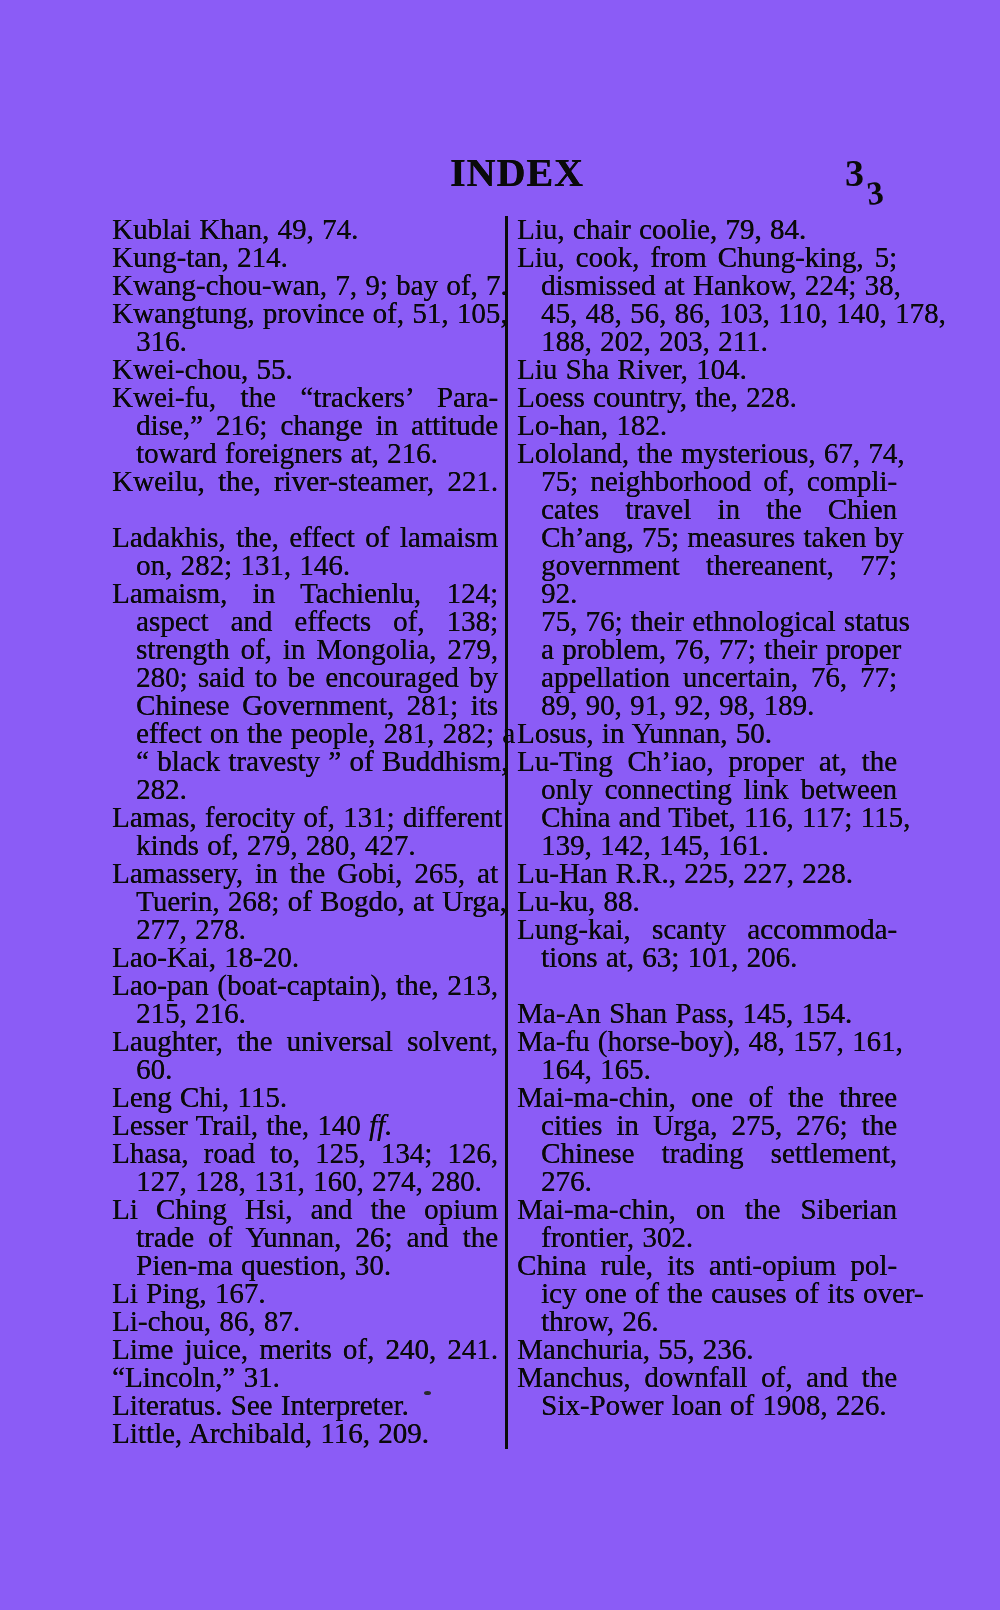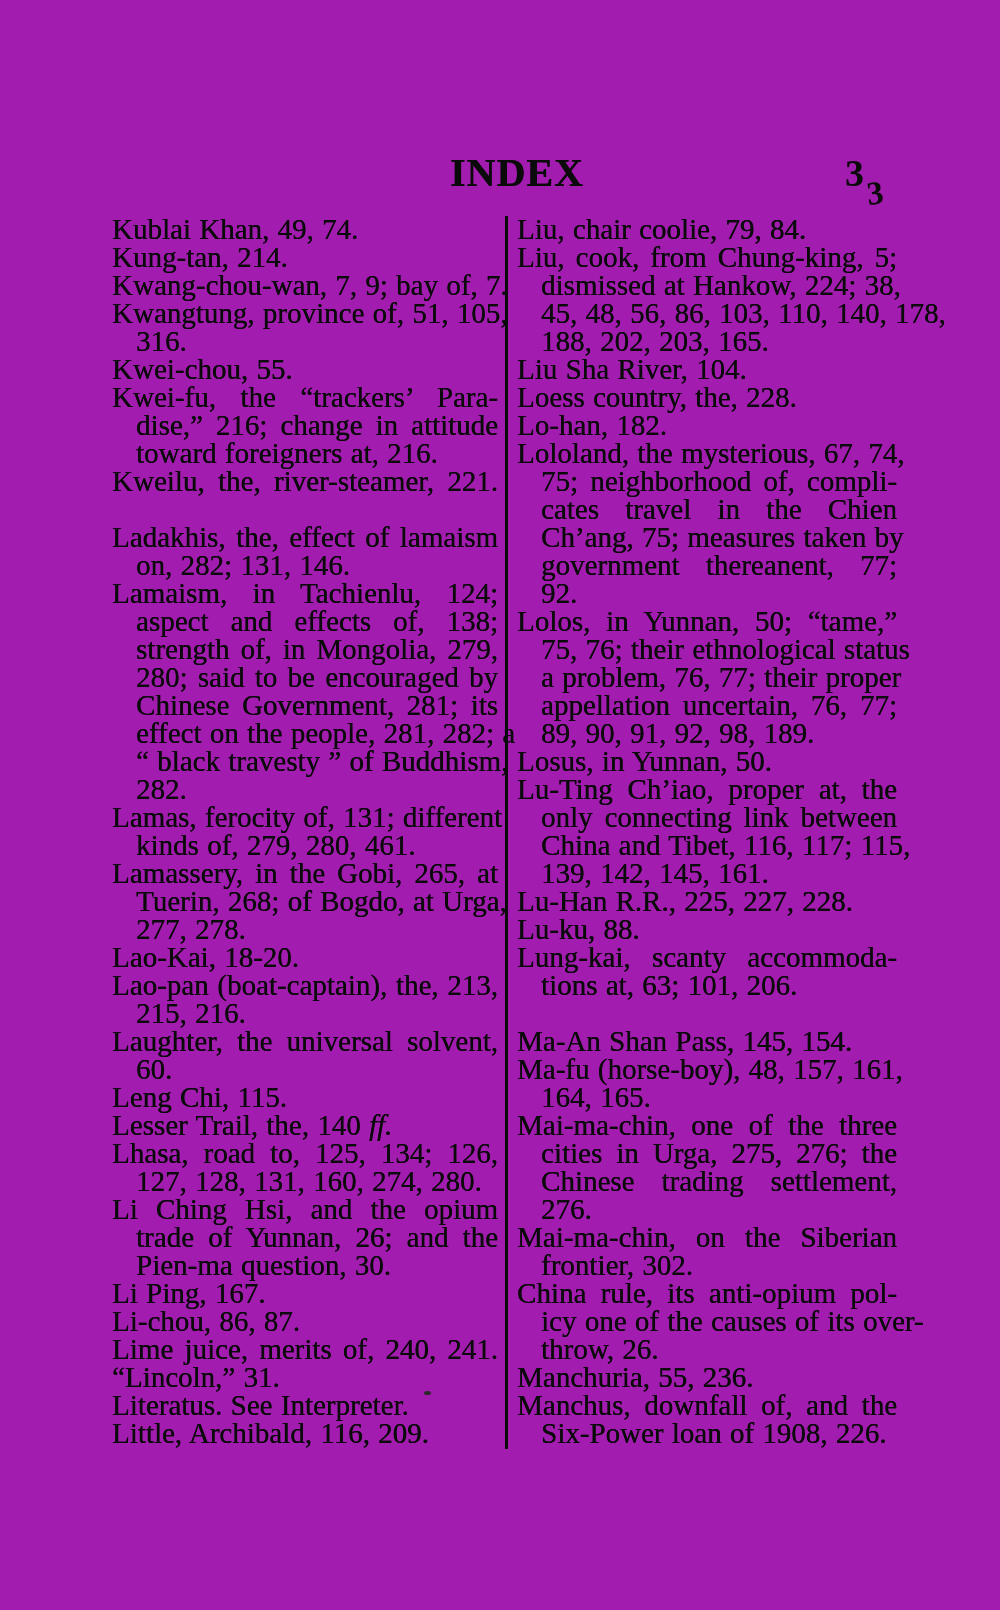--- a/index.html
+++ b/index.html
@@ -1,21 +1,21 @@
 <!DOCTYPE html>
 <html><head>
 <meta charset="utf-8">
 <title>Index page</title>
 <style>
   html, body { margin: 0; padding: 0; background: #ffffff; }
   .page {
     position: relative;
     width: 1000px;
     height: 1610px;
-    background: #a21caf;
+    background: #8b5cf6;
     color: #0a0a0a;
     font-family: "Liberation Serif", "DejaVu Serif", serif;
     overflow: hidden;
   }
   .title {
     position: absolute;
     top: 152px;
     left: 450px;
     margin: 0;
     font-size: 40px;
@@ -125,21 +125,21 @@
         <div class="ln cont j">aspect and effects of, 138;</div>
         <div class="ln cont j">strength of, in Mongolia, 279,</div>
         <div class="ln cont j">280; said to be encouraged by</div>
         <div class="ln cont j">Chinese Government, 281; its</div>
         <div class="ln cont j">effect on the people, 281, 282; a</div>
         <div class="ln cont j">“ black travesty ” of Buddhism,</div>
         <div class="ln cont">282.</div>
       </div>
       <div class="entry">
         <div class="ln j">Lamas, ferocity of, 131; different</div>
-        <div class="ln cont">kinds of, 279, 280, 461.</div>
+        <div class="ln cont">kinds of, 279, 280, 427.</div>
       </div>
       <div class="entry">
         <div class="ln j">Lamassery, in the Gobi, 265, at</div>
         <div class="ln cont j">Tuerin, 268; of Bogdo, at Urga,</div>
         <div class="ln cont">277, 278.</div>
       </div>
       <div class="entry">
         <div class="ln">Lao-Kai, 18-20.</div>
       </div>
       <div class="entry">
@@ -185,41 +185,40 @@
       </div>
     </div>
   <div class="col col-right" id="col-right">
       <div class="entry">
         <div class="ln">Liu, chair coolie, 79, 84.</div>
       </div>
       <div class="entry">
         <div class="ln j">Liu, cook, from Chung-king, 5;</div>
         <div class="ln cont j">dismissed at Hankow, 224; 38,</div>
         <div class="ln cont j">45, 48, 56, 86, 103, 110, 140, 178,</div>
-        <div class="ln cont">188, 202, 203, 165.</div>
+        <div class="ln cont">188, 202, 203, 211.</div>
       </div>
       <div class="entry">
         <div class="ln">Liu Sha River, 104.</div>
       </div>
       <div class="entry">
         <div class="ln">Loess country, the, 228.</div>
       </div>
       <div class="entry">
         <div class="ln">Lo-han, 182.</div>
       </div>
       <div class="entry">
         <div class="ln j">Lololand, the mysterious, 67, 74,</div>
         <div class="ln cont j">75; neighborhood of, compli-</div>
         <div class="ln cont j">cates travel in the Chien</div>
         <div class="ln cont j">Ch’ang, 75; measures taken by</div>
         <div class="ln cont j">government thereanent, 77;</div>
         <div class="ln cont">92.</div>
       </div>
       <div class="entry">
-        <div class="ln j">Lolos, in Yunnan, 50; “tame,”</div>
         <div class="ln cont j">75, 76; their ethnological status</div>
         <div class="ln cont j">a problem, 76, 77; their proper</div>
         <div class="ln cont j">appellation uncertain, 76, 77;</div>
         <div class="ln cont">89, 90, 91, 92, 98, 189.</div>
       </div>
       <div class="entry">
         <div class="ln">Losus, in Yunnan, 50.</div>
       </div>
       <div class="entry">
         <div class="ln j">Lu-Ting Ch’iao, proper at, the</div>

